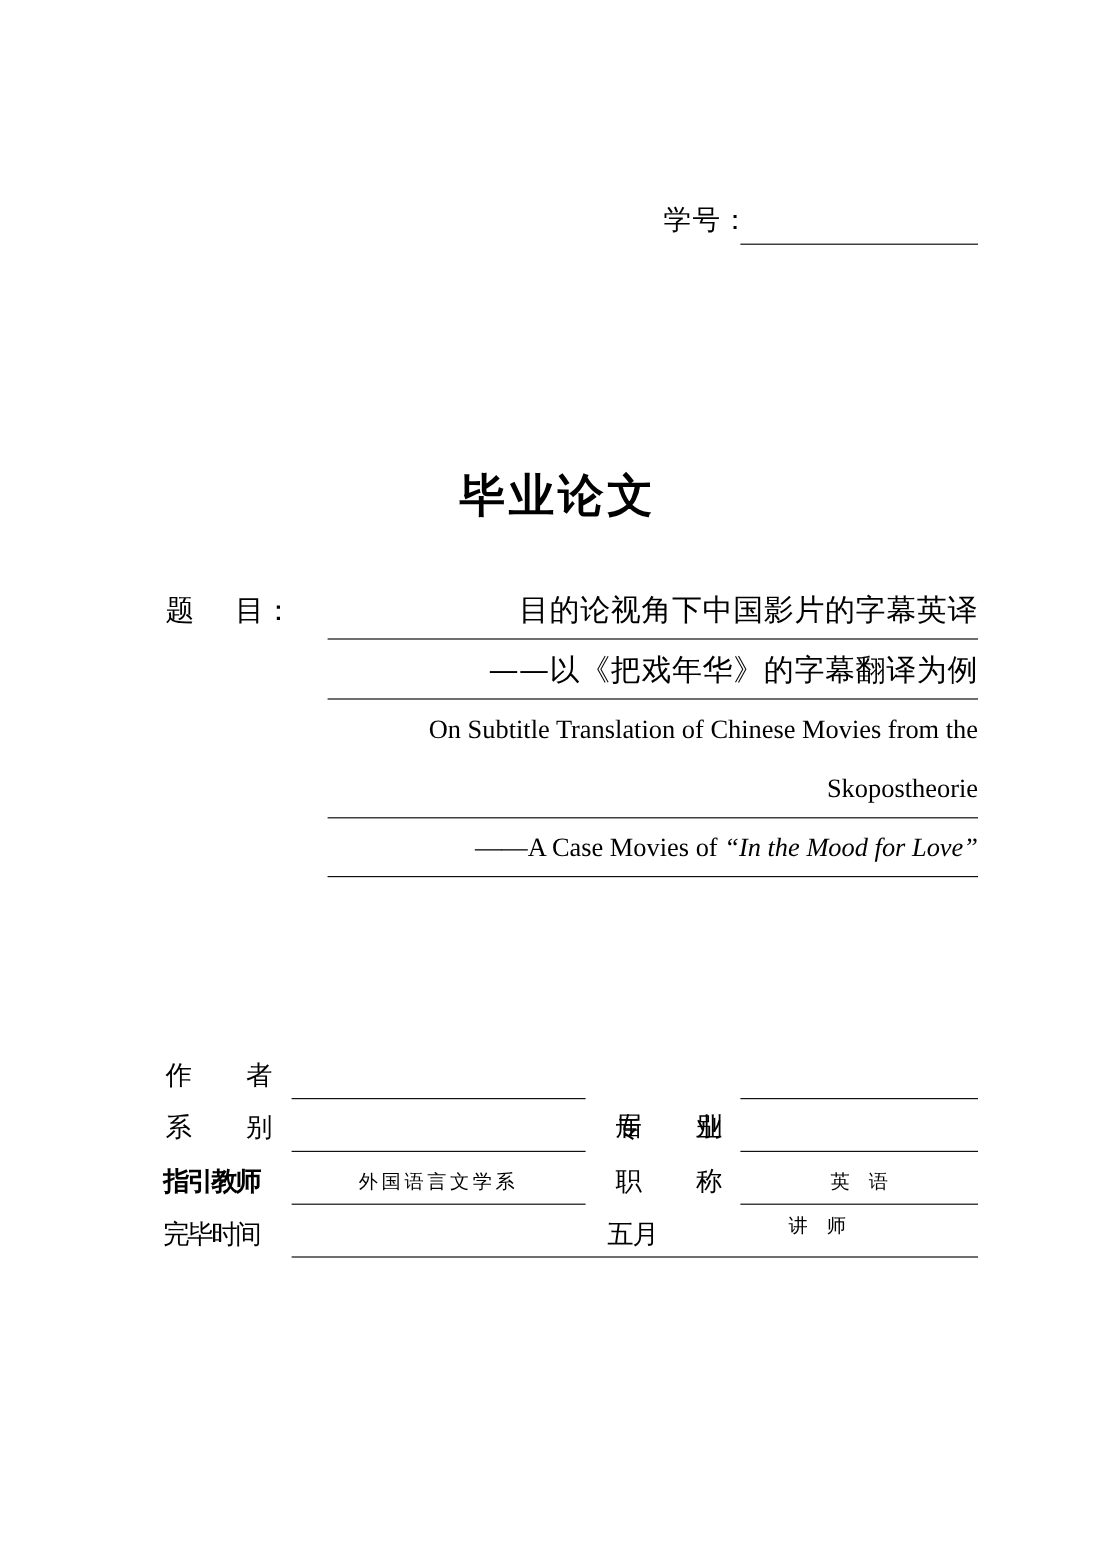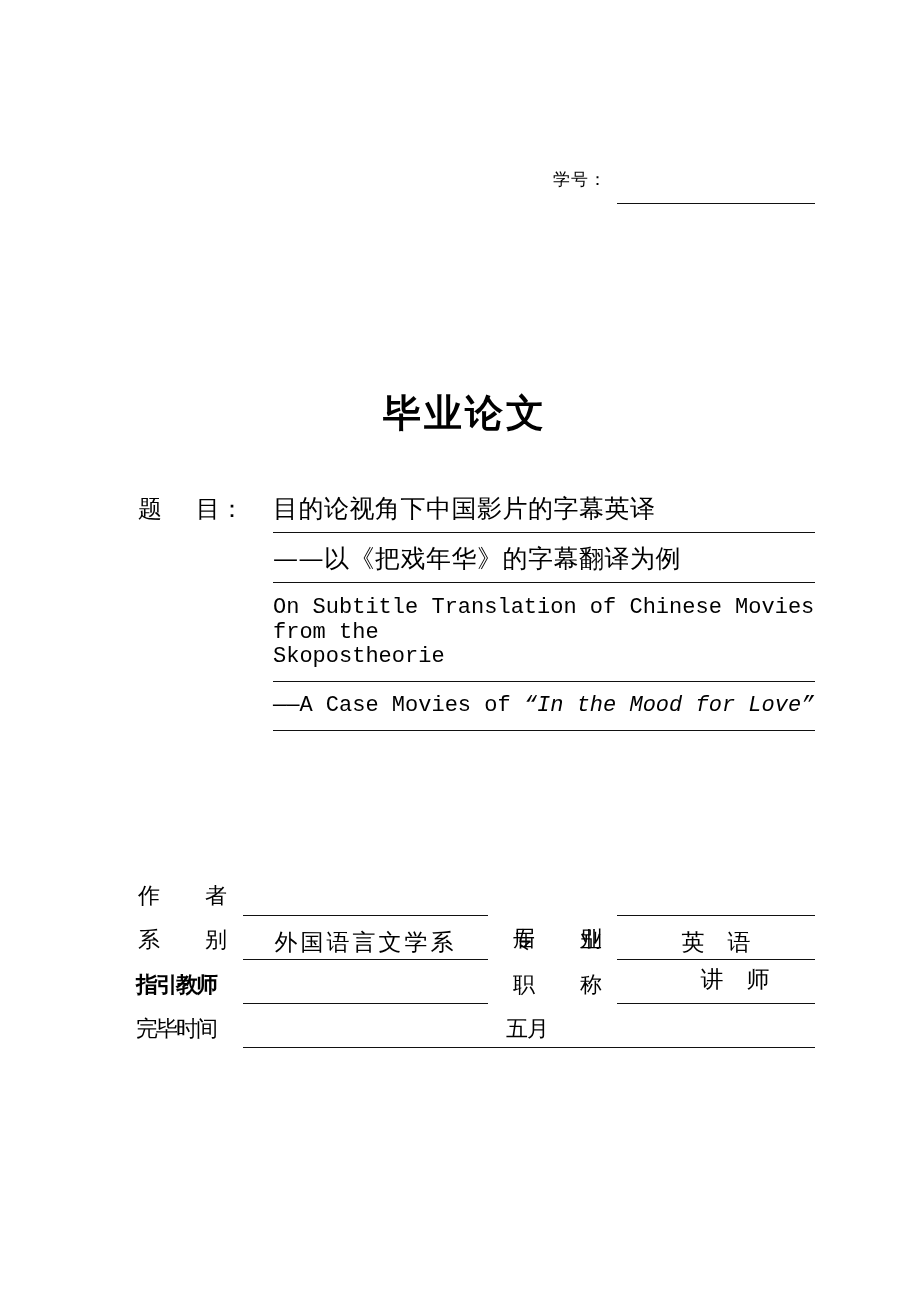--- a/index.html
+++ b/index.html
@@ -1,29 +1,29 @@
 <!DOCTYPE html>
 <html><head>
 <meta charset="utf-8">
 <style>
   html, body { margin: 0; padding: 0; background: #ffffff; }
   body { width: 920px; height: 1302px; position: relative; overflow: hidden;
          font-family: "DejaVu Serif", "Liberation Serif", serif; color: #000; }
   .abs { position: absolute; }
   .line { position: absolute; height: 0; border-top: 1.6px solid #111; }
-  .student-no-label { left: 553px; top: 168px; font-size: 17px; letter-spacing: 1px; }
+  .student-no-label { left: 553px; top: 168px; font-size: 23px; letter-spacing: 1px; }
   .main-title { left: 0; width: 930px; top: 388px; text-align: center; font-size: 38px; font-weight: bold; letter-spacing: 3px; font-family: "DejaVu Sans", sans-serif; }
   .topic-label { left: 138px; top: 493px; font-size: 24px; word-spacing: 0; }
   .topic-label span { display: inline-block; }
-  .tline { position: absolute; left: 273px; width: 542px; text-align: left; }
+  .tline { position: absolute; left: 273px; width: 542px; text-align: right; }
   .zh { font-size: 25px; letter-spacing: 0.5px; }
-  .en { font-family: Liberation Mono, monospace; font-size: 22px; }
+  .en { font-family: Liberation Serif, serif; font-size: 22px; }
   .row-label { position: absolute; font-size: 22px; text-align: right; }
   .sp { display: inline-block; width: 45px; }
-  .val { position: absolute; text-align: center; font-size: 23px; }
+  .val { position: absolute; text-align: center; font-size: 16px; margin-top: 48px; }
 </style>
 </head>
 <body>
 
 <div class="abs student-no-label">学号：</div>
 <div class="abs" style="left:617px;top:180px;width:198px;height:22px;"></div>
 <div class="line" style="left:617px;top:203px;width:198px;"></div>
 
 <div class="abs main-title">毕业论文</div>
 
@@ -70,18 +70,18 @@
 <div class="val" style="left:617px;top:927px;width:198px;">英　语</div>
 <div class="line" style="left:617px;top:959px;width:198px;"></div>
 
 <div class="row-label" style="left:136px;top:970px;letter-spacing:-2px;font-weight:bold;">指引教师</div>
 <div class="val" style="left:243px;top:972px;width:245px;height:26px;"></div>
 <div class="line" style="left:243px;top:1003px;width:245px;"></div>
 
 <div class="row-label" style="left:513px;top:970px;font-family:Liberation Serif, serif;">
   <span>职</span><span class="sp"></span><span>称</span>
 </div>
-<div class="val" style="left:636px;top:964px;width:198px;">讲　师</div>
+<div class="val" style="left:582px;top:964px;width:198px;">讲　师</div>
 <div class="line" style="left:617px;top:1003px;width:198px;"></div>
 
 <div class="row-label" style="left:136px;top:1014px;letter-spacing:-2px;">完毕时间</div>
 <div class="row-label" style="left:506px;top:1014px;letter-spacing:-1px;">五月</div>
 <div class="line" style="left:243px;top:1047px;width:572px;"></div>
 
 </body></html>

